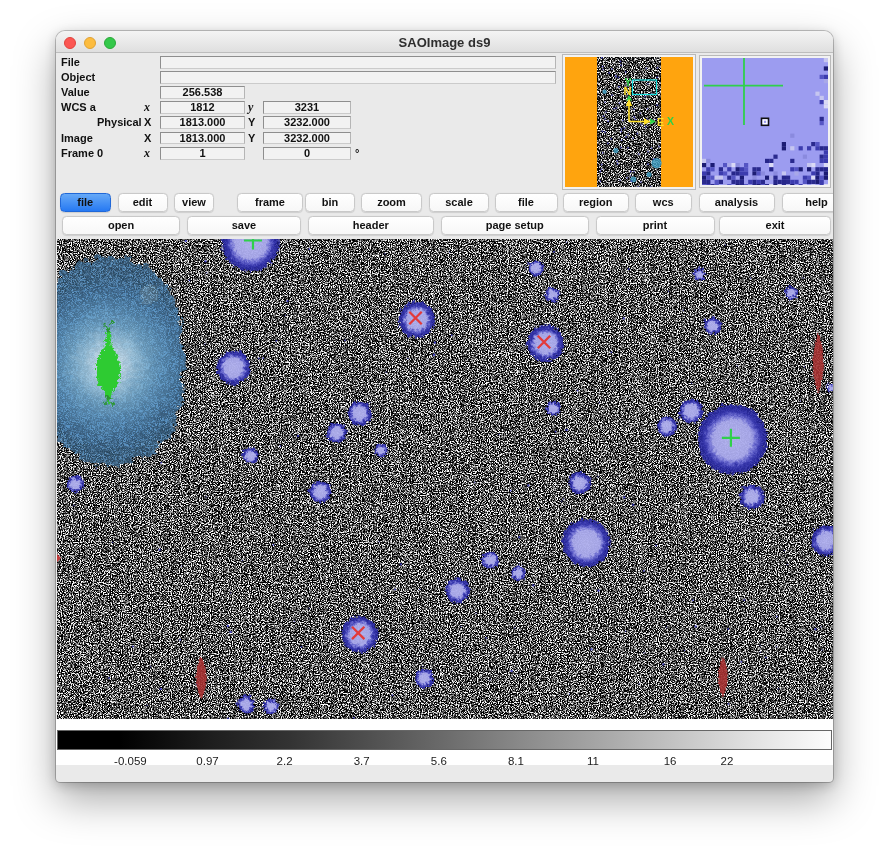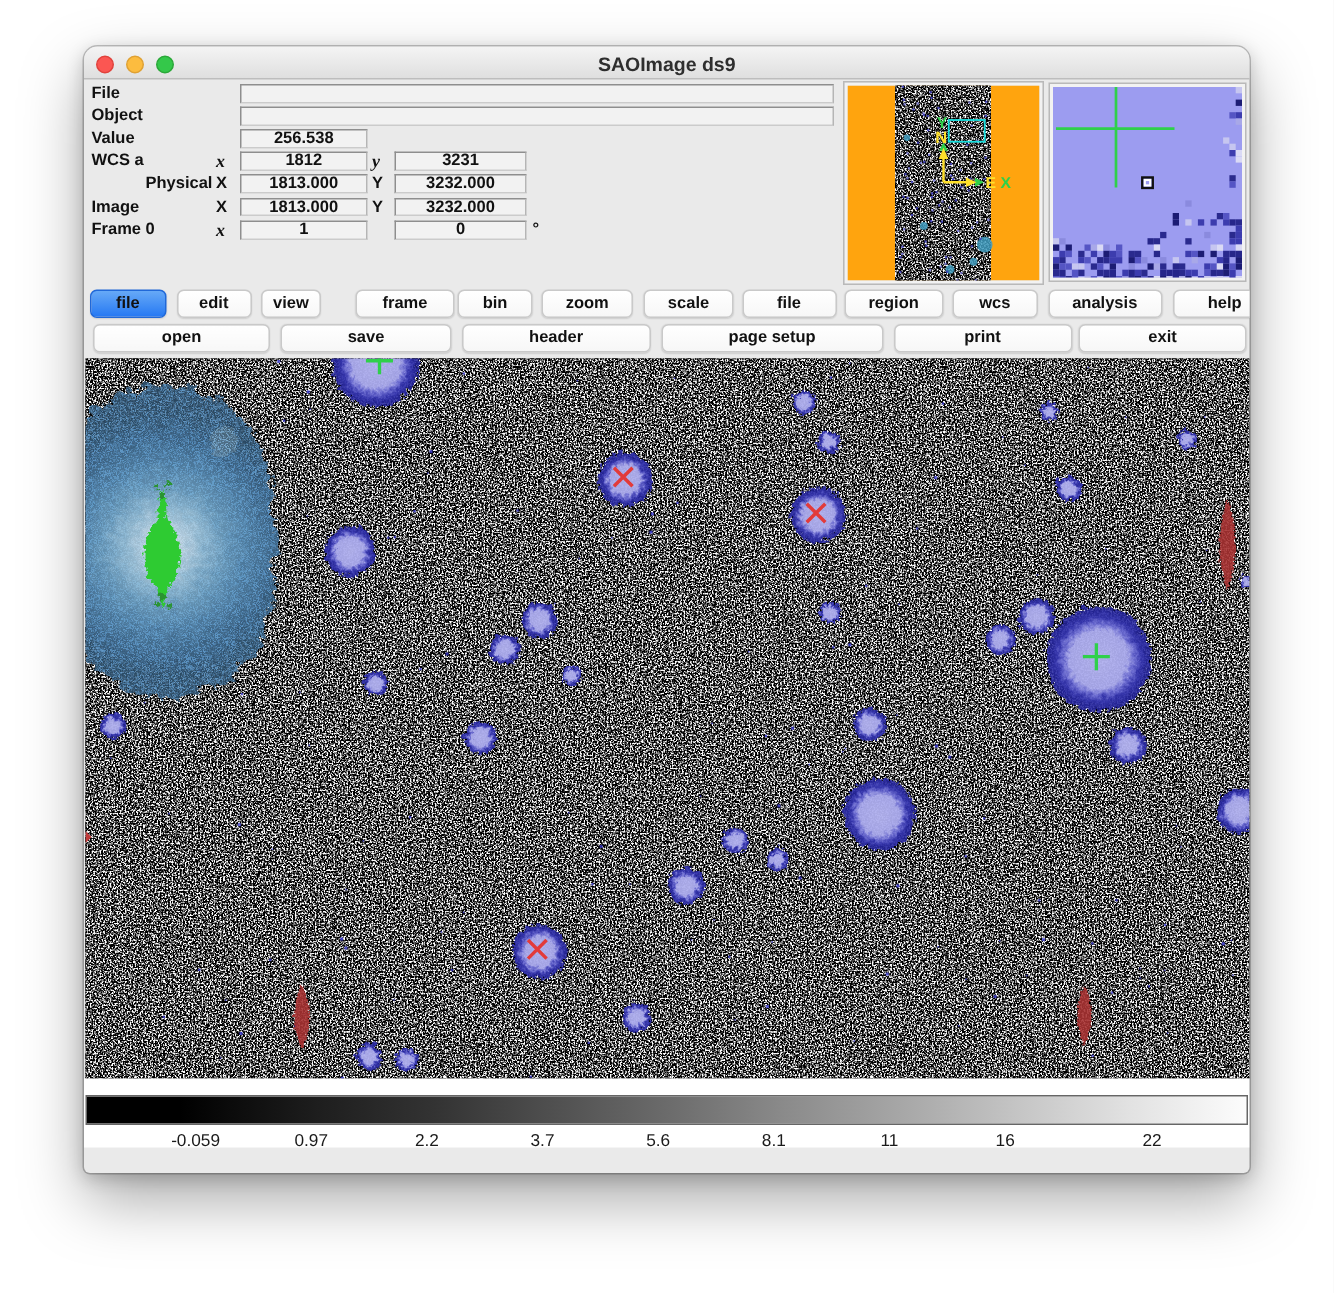--- a/index.html
+++ b/index.html
@@ -613,15 +613,15 @@
   <div class="cbzone">
     <div class="colorbar"></div>
     <div class="cbl" style="left:74.4px;">-0.059</div>
       <div class="cbl" style="left:151.5px;">0.97</div>
       <div class="cbl" style="left:228.6px;">2.2</div>
       <div class="cbl" style="left:305.7px;">3.7</div>
       <div class="cbl" style="left:382.8px;">5.6</div>
       <div class="cbl" style="left:459.9px;">8.1</div>
       <div class="cbl" style="left:537.0px;">11</div>
       <div class="cbl" style="left:614.1px;">16</div>
-      <div class="cbl" style="left:712px;">22</div>
+      <div class="cbl" style="left:671px;">22</div>
   </div>
 </div>
 
 </body></html>

